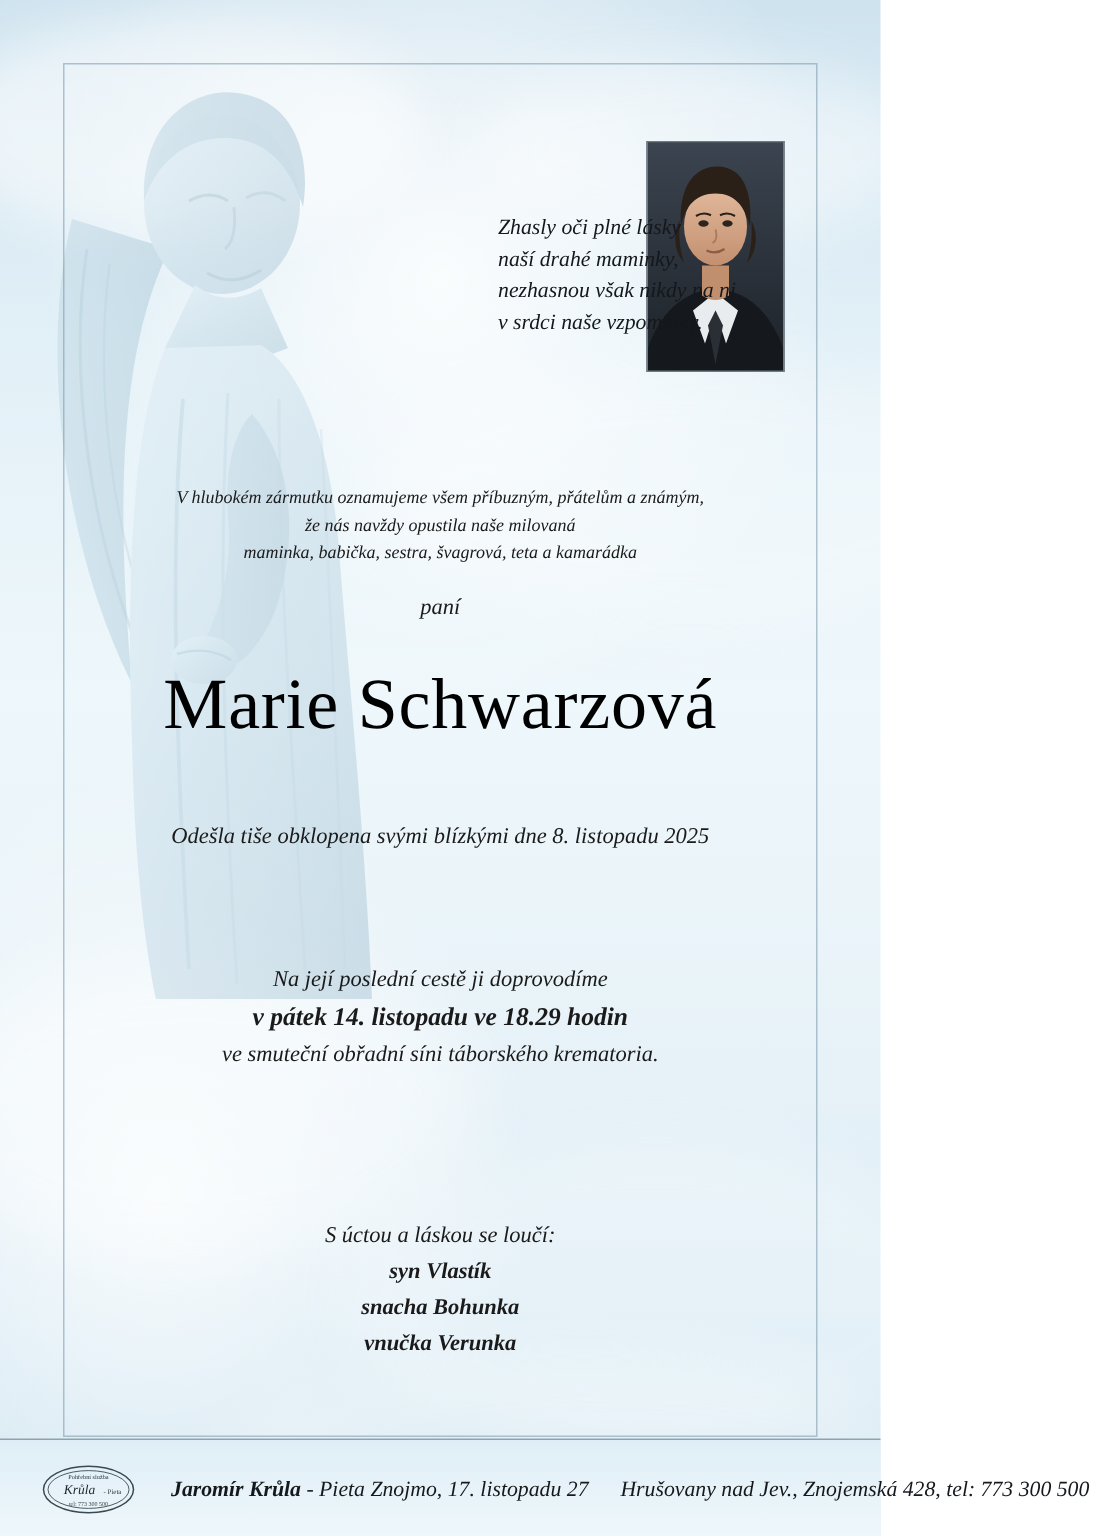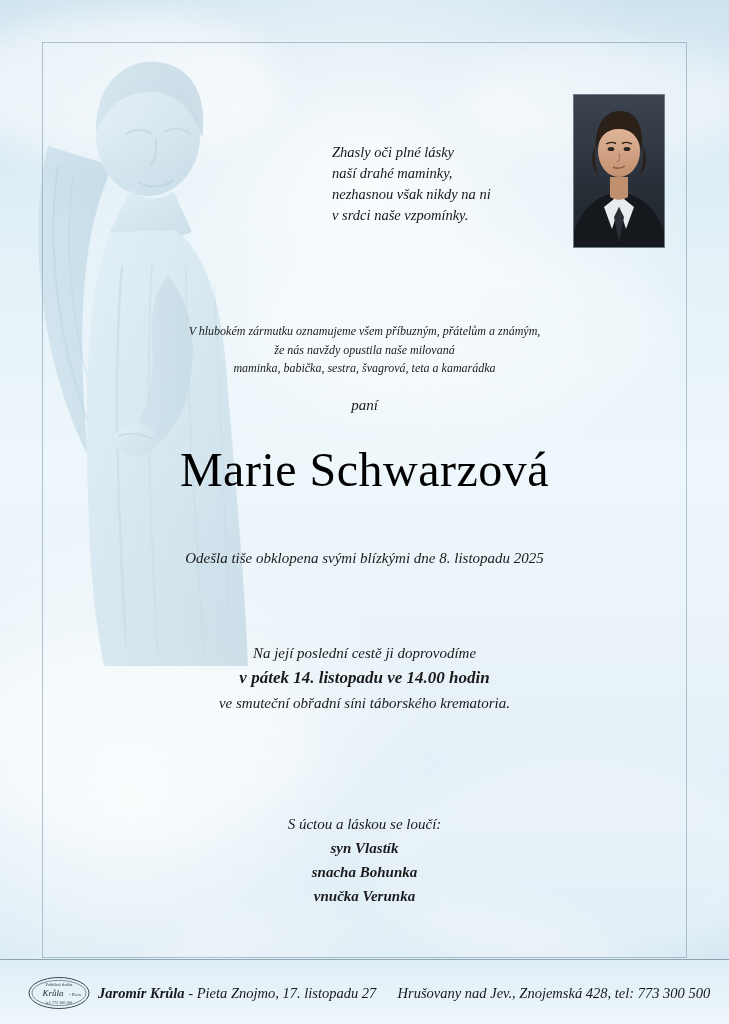--- a/index.html
+++ b/index.html
@@ -10,21 +10,21 @@
   body {
     width: 729px;
     height: 1024px;
     font-family: "Liberation Serif", serif;
     color: #1a1a1a;
     overflow: hidden;
   }
 
   .card {
     position: relative;
-    width: 729px;
+    width: 587px;
     height: 1024px;
     box-sizing: border-box;
     background:
       radial-gradient(ellipse 70% 45% at 50% 18%, rgba(255,255,255,0.85) 0%, rgba(255,255,255,0.0) 65%),
       radial-gradient(ellipse 60% 40% at 18% 78%, rgba(255,255,255,0.75) 0%, rgba(255,255,255,0.0) 70%),
       linear-gradient(180deg, #cfe3ef 0%, #e2f0f7 22%, #eef7fb 45%, #e7f2f8 70%, #d8eaf4 88%, #cfe3ee 100%);
   }
 
   
   .cloud {
@@ -166,21 +166,21 @@
     border-top: 1px solid #8fa3ae;
     background: linear-gradient(180deg, #dfeef6 0%, #eef7fb 100%);
   }
   .footer-inner {
     position: absolute;
     left: 28px;
     right: 33px;
     top: 16px;
     display: flex;
     align-items: center;
-    gap: 8px;
+    gap: 24px;
     white-space: nowrap;
   }
   .logo {
     width: 62px;
     height: 34px;
     flex: 0 0 auto;
   }
   .footer-text {
     font-size: 14.5px;
     font-style: italic;
@@ -301,21 +301,21 @@
     <div class="lady">paní</div>
 
     <div class="name">Marie Schwarzová</div>
 
     <div class="passed">
       <div>Odešla tiše obklopena svými blízkými dne 8. listopadu 2025</div>
     </div>
 
     <div class="farewell">
       <div>Na její poslední cestě ji doprovodíme</div>
-      <div class="strong">v pátek 14. listopadu ve 14.00 hodin</div>
+      <div class="strong">v pátek 14. listopadu ve 18.29 hodin</div>
       <div>ve smuteční obřadní síni táborského krematoria.</div>
     </div>
 
     <div class="mourners">
       <div>S úctou a láskou se loučí:</div>
       <div class="who">syn Vlastík</div>
       <div class="who">snacha Bohunka</div>
       <div class="who">vnučka Verunka</div>
     </div>
   </div>

